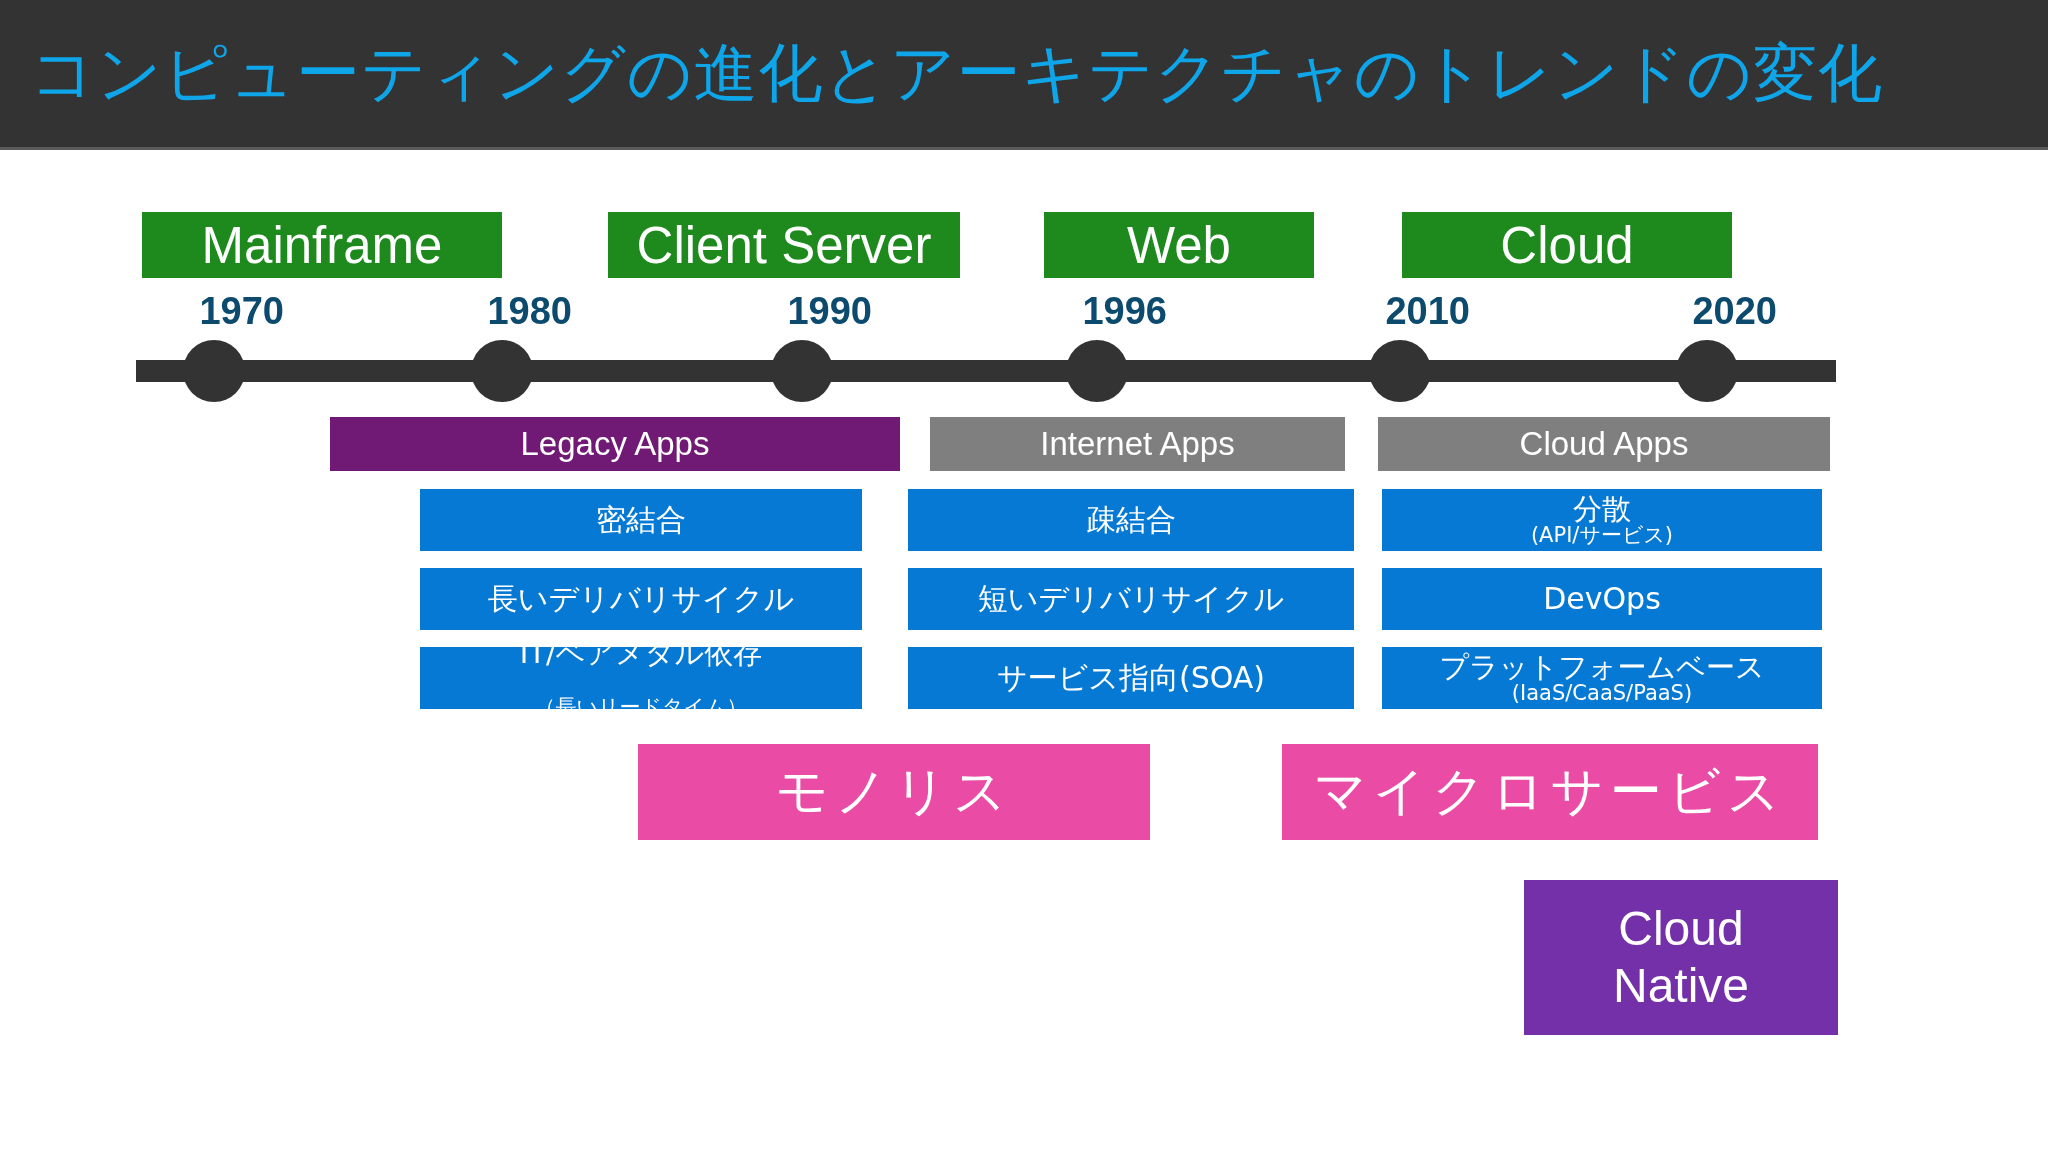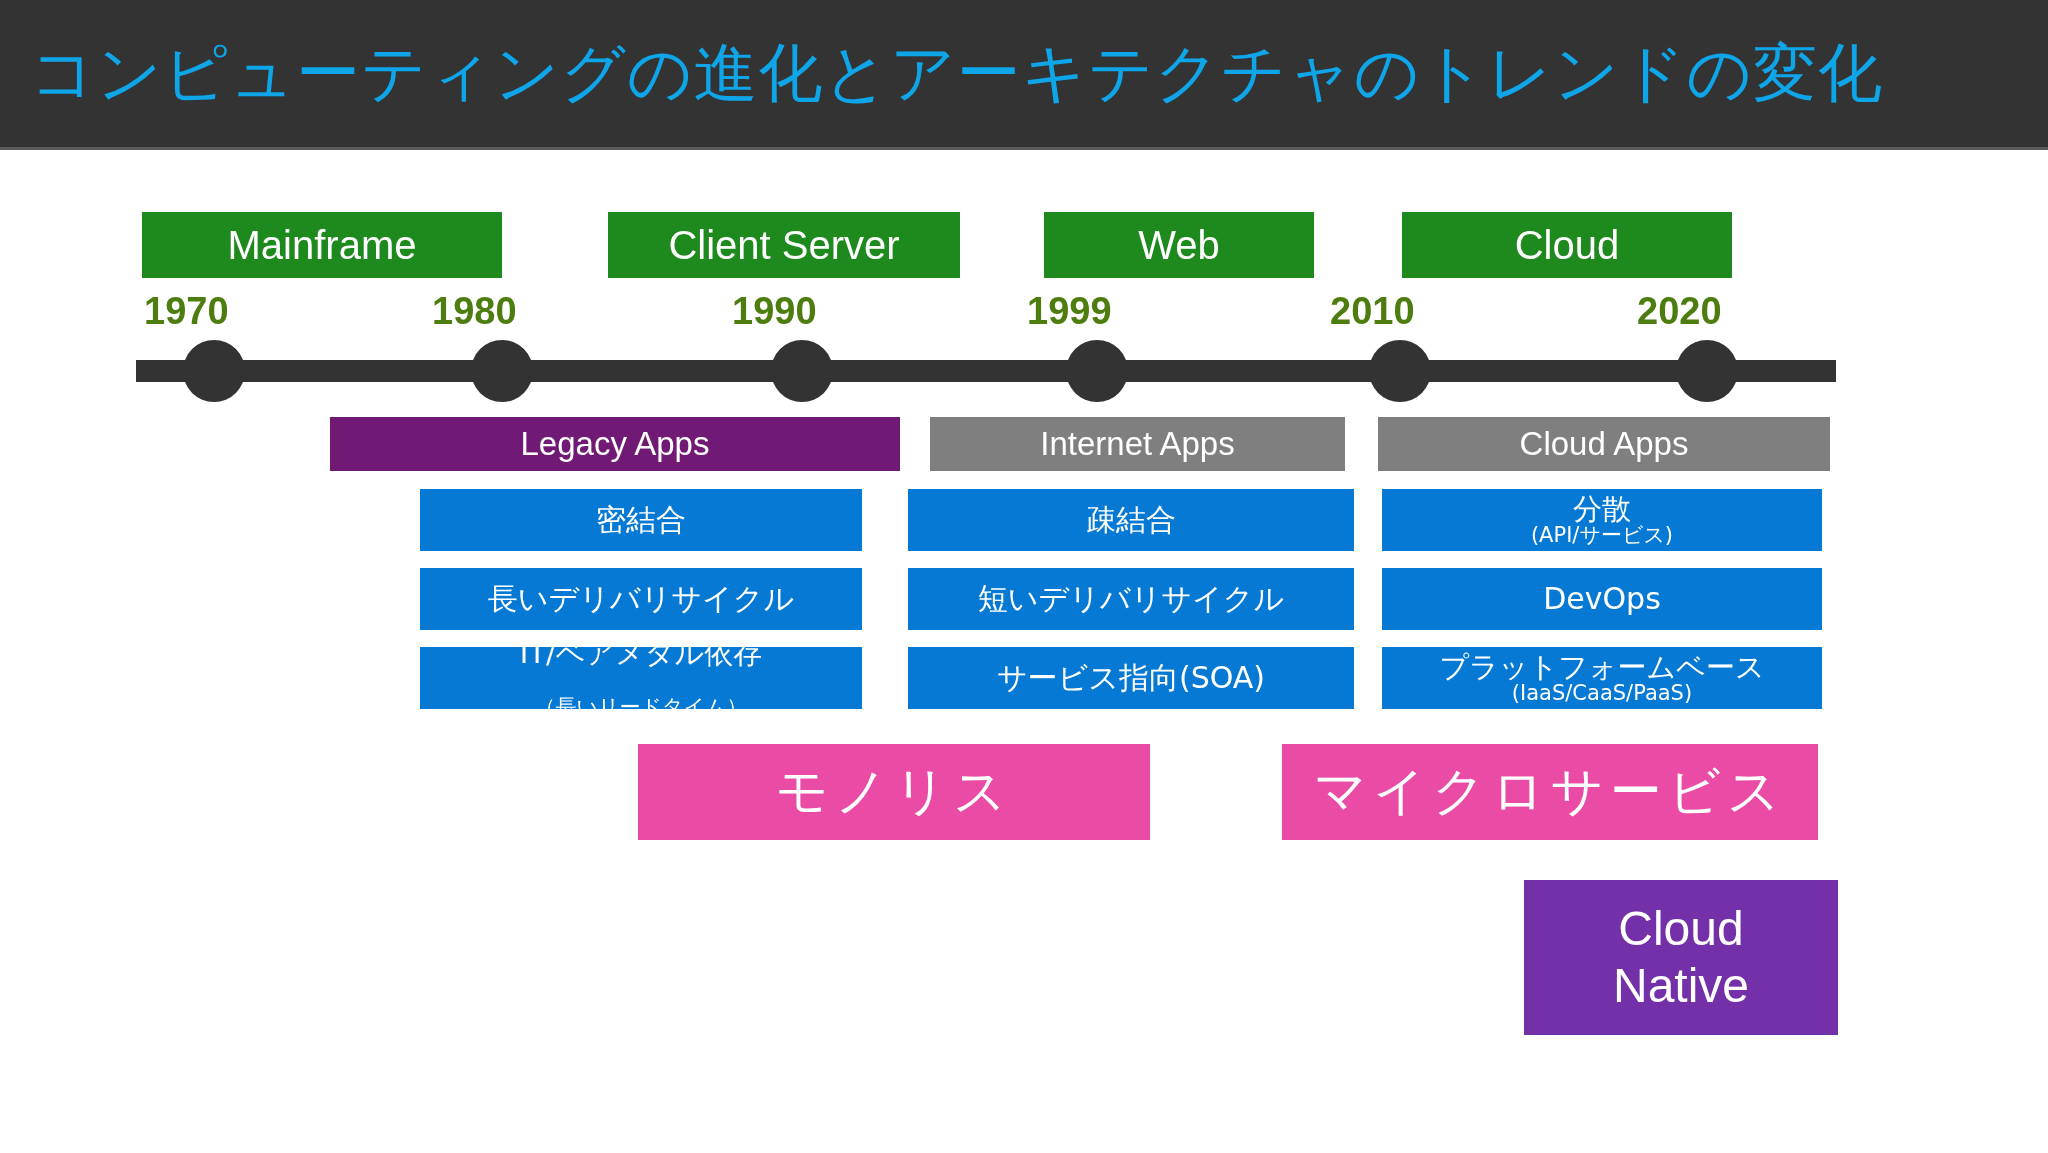--- a/index.html
+++ b/index.html
@@ -64,34 +64,34 @@
     position: absolute;
     width: 62px;
     height: 62px;
     border-radius: 50%;
     background: #333333;
     top: 340px;
   }
   .year-label {
     position: absolute;
     top: 290px;
-    color: #4d7c0f;
+    color: #0c4a6e;
     font-size: 38px;
     font-weight: bold;
-    text-align: left;
+    text-align: right;
     width: 140px;
     font-family: "Liberation Sans", sans-serif;
   }
 
   
   .era-box {
     position: absolute;
     background: #1E8A1E;
     color: #ffffff;
-    font-size: 40px;
+    font-size: 51px;
     display: flex;
     align-items: center;
     justify-content: center;
     height: 66px;
     font-family: "Liberation Sans", sans-serif;
   }
 
   
   .apps-box {
     position: absolute;
@@ -189,21 +189,21 @@
       </div>
       <div class="era-box" style="left: 1402px; width: 330px; top: 212px; background: rgb(30, 138, 30);">
         <span>Cloud</span>
       </div>
     </div>
 
   <div id="year-layer">
       <div class="year-label" style="left: 144px;">1970</div>
       <div class="year-label" style="left: 432px;">1980</div>
       <div class="year-label" style="left: 732px;">1990</div>
-      <div class="year-label" style="left: 1027px;">1999</div>
+      <div class="year-label" style="left: 1027px;">1996</div>
       <div class="year-label" style="left: 1330px;">2010</div>
       <div class="year-label" style="left: 1637px;">2020</div>
     </div>
 
   <div id="timeline-axis"></div>
   <div id="dot-layer">
       <div class="timeline-dot" style="left: 183px; background: rgb(51, 51, 51);"></div>
       <div class="timeline-dot" style="left: 471px; background: rgb(51, 51, 51);"></div>
       <div class="timeline-dot" style="left: 771px; background: rgb(51, 51, 51);"></div>
       <div class="timeline-dot" style="left: 1066px; background: rgb(51, 51, 51);"></div>

